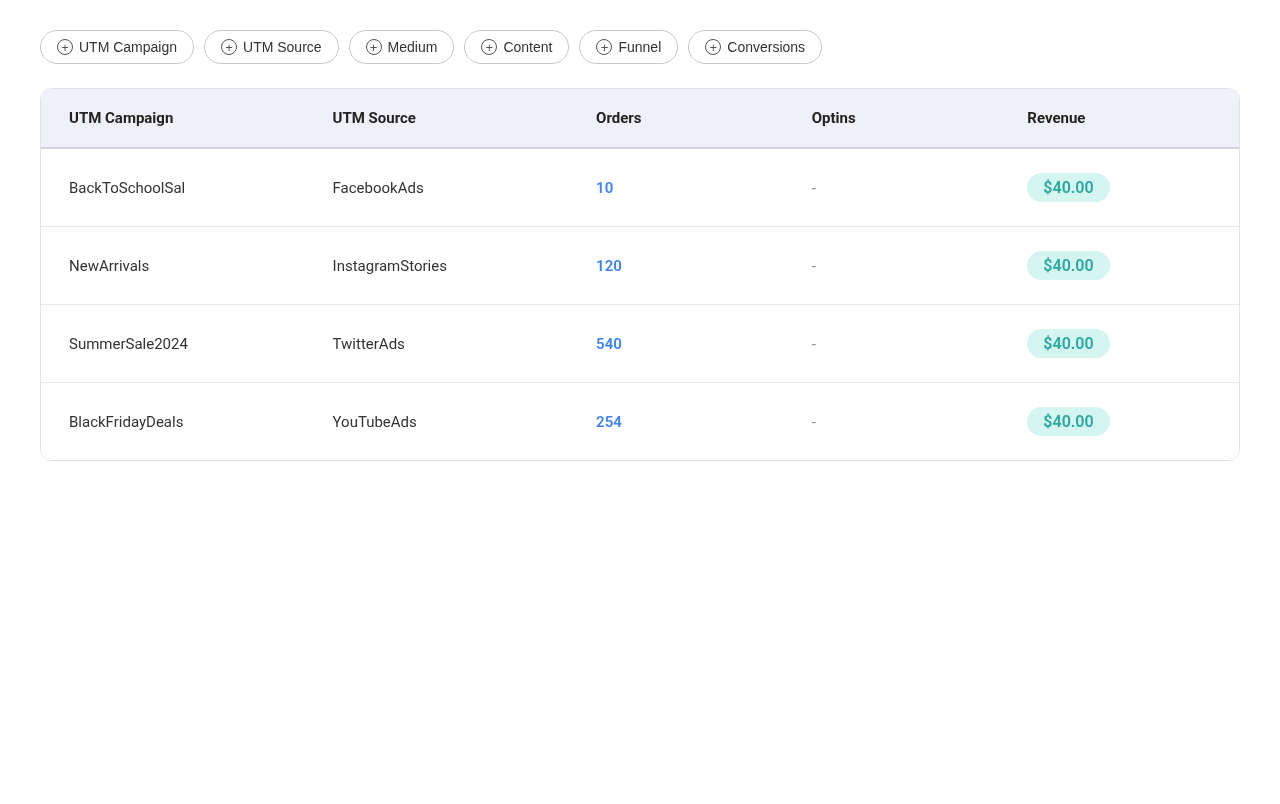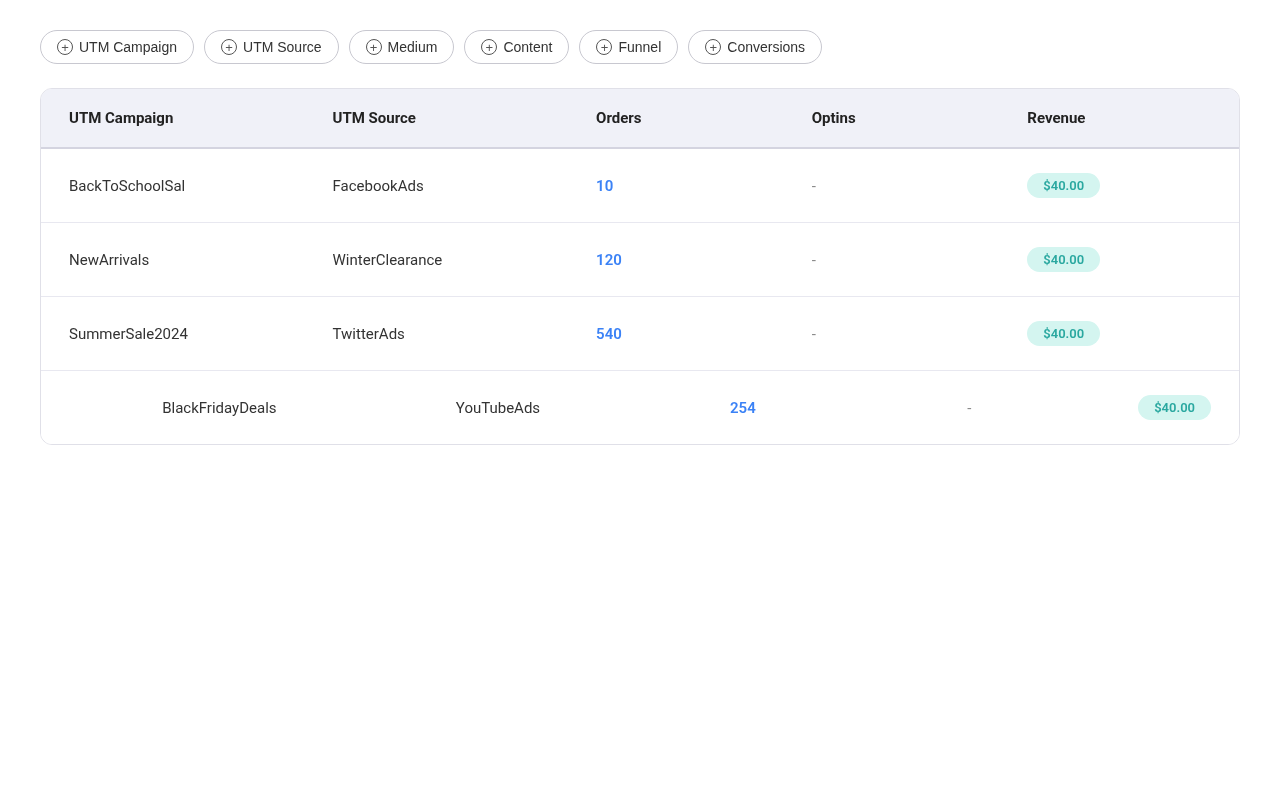--- a/index.html
+++ b/index.html
@@ -79,21 +79,20 @@
     }
 
     tbody tr {
       border-bottom: 1px solid #e8e8f0;
       background: #fff;
       margin-top: 14px;
     }
 
     tbody tr:last-child {
       border-bottom: none;
-      text-align: right;
     }
 
     tbody td {
       padding: 24px 28px;
       font-size: 15px;
       color: #333;
     }
 
     .value-teal {
       color: #3b82f6;
@@ -103,21 +102,21 @@
     .value-dash {
       color: #888;
     }
 
     .revenue-badge {
       display: inline-block;
       background: #d4f5f0;
       color: #2aa8a0;
       border-radius: 999px;
       padding: 5px 16px;
-      font-size: 13px;
+      font-size: 16px;
       font-weight: 600;
     }
 
     .col-utm-campaign { width: 22%; }
     .col-utm-source   { width: 22%; }
     .col-orders       { width: 18%; }
     .col-optins       { width: 18%; }
     .col-revenue      { width: 20%; }
   </style>
 </head>
@@ -164,21 +163,21 @@
     <tbody>
     <tr>
           <td>BackToSchoolSal</td>
           <td>FacebookAds</td>
           <td><span class="value-teal">10</span></td>
           <td><span class="value-dash">-</span></td>
           <td><span class="revenue-badge">$40.00</span></td>
         </tr>
         <tr>
           <td>NewArrivals</td>
-          <td>WinterClearance</td>
+          <td>InstagramStories</td>
           <td><span class="value-teal">120</span></td>
           <td><span class="value-dash">-</span></td>
           <td><span class="revenue-badge">$40.00</span></td>
         </tr>
         <tr>
           <td>SummerSale2024</td>
           <td>TwitterAds</td>
           <td><span class="value-teal">540</span></td>
           <td><span class="value-dash">-</span></td>
           <td><span class="revenue-badge">$40.00</span></td>

